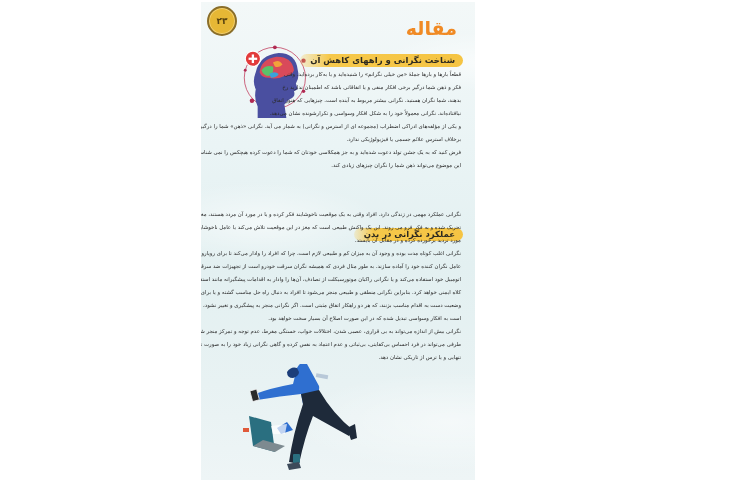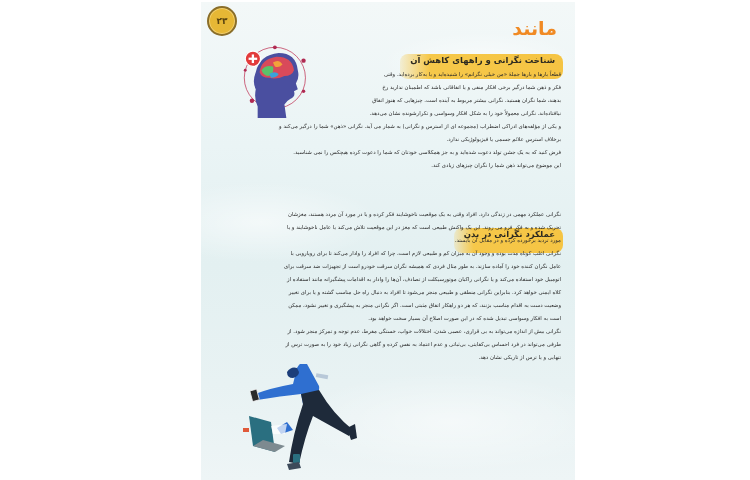--- a/index.html
+++ b/index.html
@@ -8,21 +8,21 @@
       width: 750px;
       height: 480px;
       background: #ffffff;
       overflow: hidden;
       font-family: "DejaVu Sans", sans-serif;
     }
     .page {
       position: absolute;
       left: 201px;
       top: 2px;
-      width: 374px;
+      width: 274px;
       height: 478px;
       background: linear-gradient(180deg, #f3f8f8 0%, #eaf4f5 30%, #e3f0f1 55%, #e8f2f3 80%, #eef5f6 100%);
       overflow: hidden;
     }
     .page::before {
       content: "";
       position: absolute;
       left: 0; top: 0; right: 0; bottom: 0;
       background:
         radial-gradient(ellipse 120px 40px at 60px 220px, rgba(255,255,255,0.55), transparent),
@@ -54,21 +54,21 @@
       font-size: 19px;
       font-weight: bold;
       color: #f08a24;
       direction: rtl;
     }
     .headline {
       position: absolute;
       direction: rtl;
       background: linear-gradient(90deg, rgba(246,200,70,0.2) 0%, #f6c84a 18%, #f5c443 100%);
       border-radius: 8px;
-      padding: 1px 8px 14px 10px;
+      padding: 1px 8px 2px 10px;
       font-size: 8.5px;
       font-weight: bold;
       color: #2d2a20;
       white-space: nowrap;
     }
     .h1 { right: 12px; top: 52px; }
     .h2 { right: 12px; top: 190px; margin-top: 36px; }
     .para {
       position: absolute;
       direction: rtl;
@@ -98,21 +98,21 @@
   </style>
 </head>
 <body>
 
 <div class="page">
 
   <div class="page-number">
     <span>۲۳</span>
   </div>
 
-  <div class="section-label">مانند</div>
+  <div class="section-label">مقاله</div>
 
   <svg class="illus-head" viewBox="0 0 90 90">
     <circle cx="48" cy="48" r="32" fill="none" stroke="#c0395a" stroke-width="0.8"></circle>
     <circle cx="48" cy="16" r="2" fill="#b02a52"></circle>
     <circle cx="78" cy="30" r="2.3" fill="#b02a52"></circle>
     <circle cx="78" cy="62" r="1.8" fill="#b02a52"></circle>
     <circle cx="24" cy="72" r="2.3" fill="#b02a52"></circle>
     <circle cx="17" cy="40" r="1.5" fill="#b02a52"></circle>
     <path d="M30 90 L30 78 Q26 70 28 60 Q24 52 28 42 Q32 24 52 22 Q70 22 72 40 Q74 48 70 54 L72 60 L68 62 Q70 68 64 70 Q60 72 58 76 L60 90 Z" fill="#4a4fa0"></path>
     <path d="M32 42 Q34 28 50 26 Q66 26 68 40 Q66 46 58 46 Q50 50 42 48 Q34 48 32 42 Z" fill="#d94a5a"></path>

